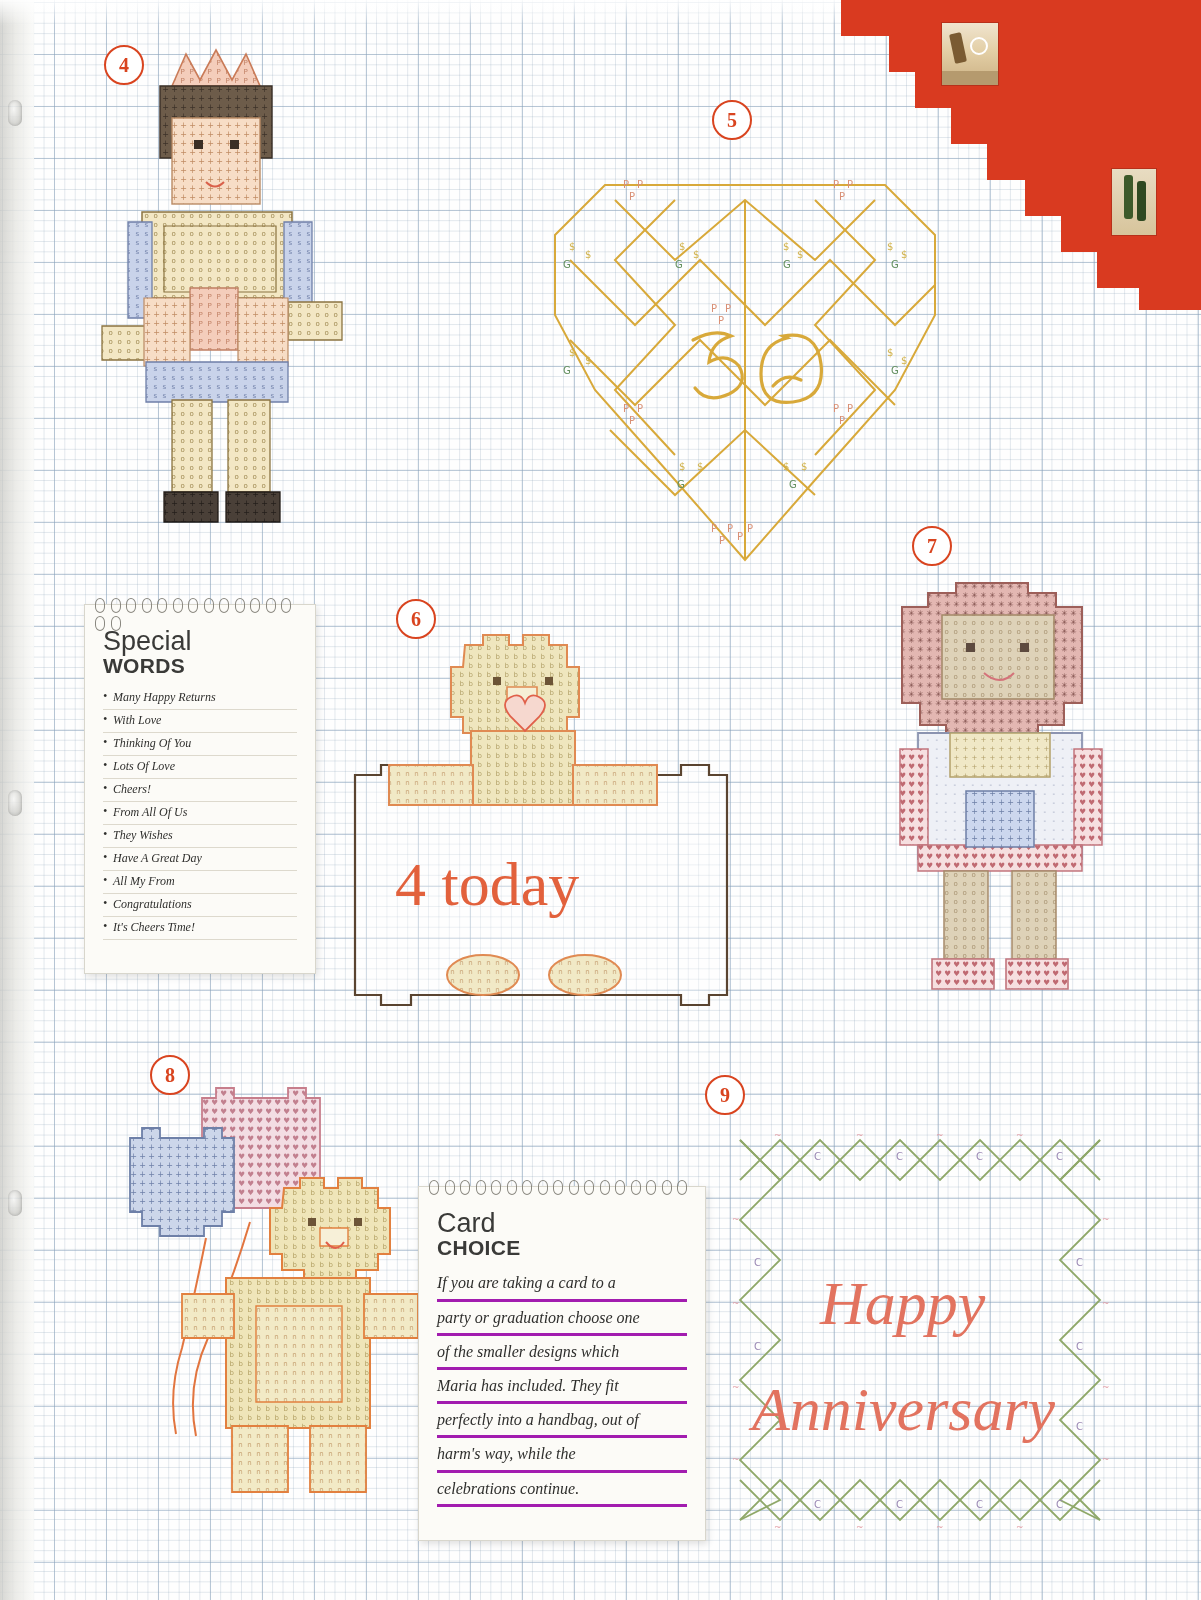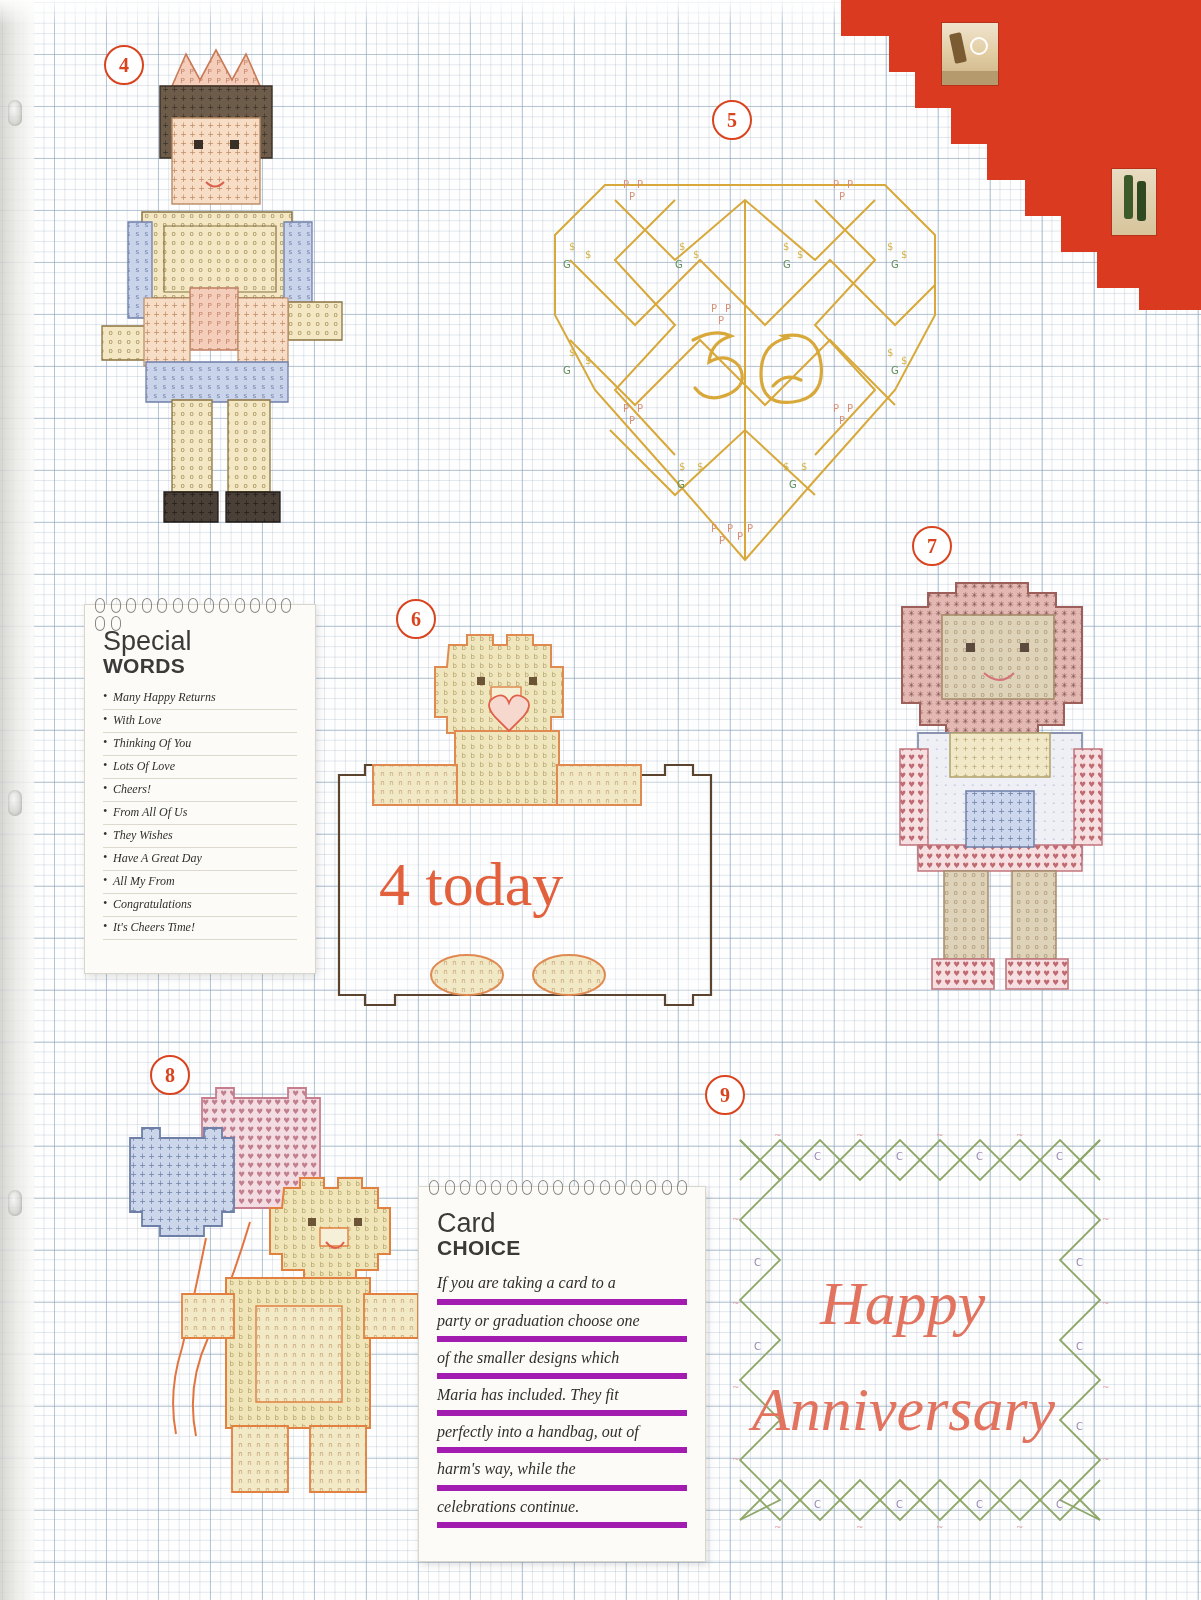--- a/index.html
+++ b/index.html
@@ -80,21 +80,21 @@
   .note li{
     font-family:"Liberation Serif", serif;
     font-style:italic;font-size:12px;color:#2f2f2d;
     border-bottom:1px solid #ddd9cd;padding:3px 0 4px 10px;position:relative;
   }
   .note li:before{content:"•";position:absolute;left:0;top:2px;}
   .note p{
     font-family:"Liberation Serif", serif;
     font-style:italic;font-size:16px;color:#2f2f2d;margin:8px 0 0 0;line-height:1.95;
   }
-  .note p span{display:block;border-bottom:6px solid #a21caf;}
+  .note p span{display:block;border-bottom:3px solid #a21caf;}
 
   
   .chart{position:absolute;z-index:20;}
   svg{display:block;overflow:visible;}
 </style>
 </head>
 <body>
 
 <div id="page"></div>
 <div id="leftedge">
@@ -264,21 +264,21 @@
           <text x="376" y="128">G</text>
       <text x="48" y="234">G</text>
           <text x="376" y="234">G</text>
       <text x="162" y="348">G</text>
           <text x="274" y="348">G</text>
     </g>
   </g>
 </svg>
 </div>
 
-<div class="chart" style="left:325px;top:625px;">
+<div class="chart" style="left:341px;top:625px;">
 <svg width="400" height="400" viewBox="0 0 400 400">
   <defs>
     <pattern id="p-bear" width="9" height="9" patternUnits="userSpaceOnUse">
       <rect width="9" height="9" fill="#efe6be"></rect>
       <text x="1.4" y="7" font-size="7" fill="#b4a36a" font-family="DejaVu Sans">b</text>
     </pattern>
     <pattern id="p-bear2" width="9" height="9" patternUnits="userSpaceOnUse">
       <rect width="9" height="9" fill="#f1e9c6"></rect>
       <text x="1.2" y="7" font-size="7" fill="#c9a478" font-family="DejaVu Sans">n</text>
     </pattern>

